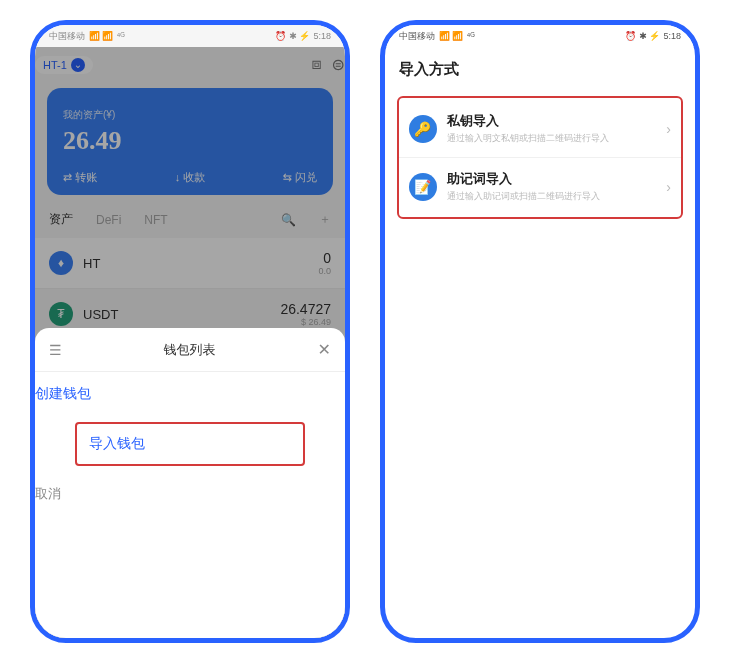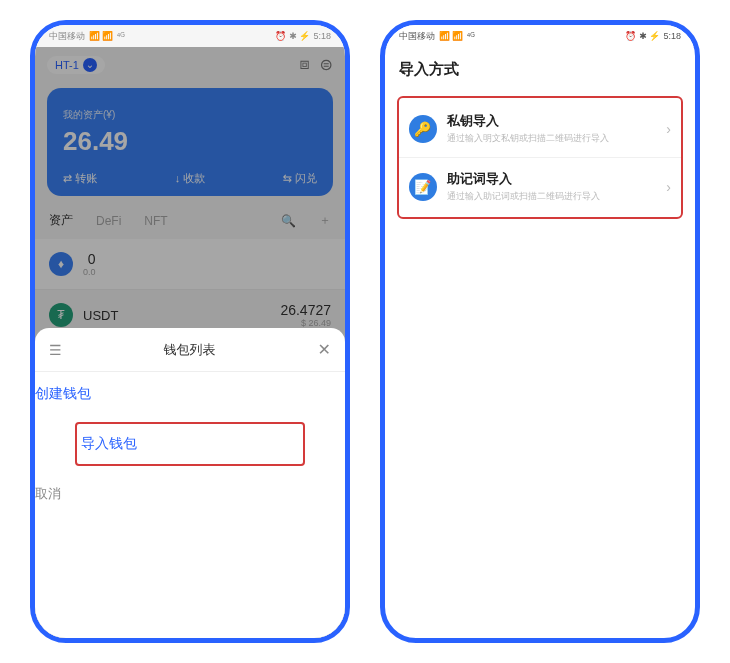--- a/index.html
+++ b/index.html
@@ -29,35 +29,35 @@
     color: #555;
     background: #fff;
   }
   .status-bar.dark { background:#f6f6f6; color:#888; }
   .status-left { display:flex; align-items:center; gap:4px; }
   .status-right { display:flex; align-items:center; gap:3px; }
   .dimmed { position:absolute; inset:22px 0 0 0; background:#f6f6f6; }
   .dimmed::after { content:''; position:absolute; inset:0; background:rgba(0,0,0,0.35); }
   .wallet-header {
     display:flex; align-items:center; justify-content:space-between;
-    padding:8px 12px;
+    padding:8px 0;
   }
   .chain-pill {
     background:#fff; border-radius:14px; padding:2px 8px;
     display:flex; align-items:center; gap:4px; font-size:11px; color:#2962ff;
   }
   .chain-pill .v { width:14px; height:14px; border-radius:50%; background:#2962ff; display:flex; align-items:center; justify-content:center; color:#fff; font-size:10px; }
   .hdr-icons { display:flex; gap:10px; color:#777; }
   .hdr-icons span { font-size:16px; }
   .balance-card {
     margin:6px 12px; background:#3b82f6; border-radius:14px; padding:20px 16px 10px;
     color:#fff;
   }
   .bal-label { font-size:10px; opacity:.85; }
-  .bal-amt { font-size:26px; font-weight:600; margin-top:4px; }
+  .bal-amt { font-size:26px; font-weight:600; margin-top:4px;font-family:Liberation Serif, serif; }
   .bal-actions { display:flex; justify-content:space-between; margin-top:14px; font-size:11px; }
   .tabs-row { display:flex; align-items:center; gap:23px; padding:10px 14px; font-size:12px; color:#aaa; }
   .tabs-row .active { color:#333; font-weight:500; }
   .tabs-row .spacer { flex:1; }
   .asset-row { display:flex; align-items:center; padding:12px 14px; background:#fff; border-bottom:1px solid #eee; }
   .asset-row.alt { background:#f5f5f5; }
   .asset-icon { width:24px; height:24px; border-radius:50%; margin-right:10px; display:flex; align-items:center; justify-content:center; color:#fff; font-size:12px; }
   .asset-name { flex:1; font-size:13px; color:#333; }
   .asset-val { text-align:right; }
   .asset-val .num { font-size:14px; color:#333; }
@@ -77,21 +77,21 @@
   .sheet-body { flex:1; display:flex; }
   .chain-rail { width:48px; border-right:1px solid #eee; display:flex; flex-direction:column; align-items:center; padding-top:8px; gap:14px; }
   .chain-rail .ci { width:26px; height:26px; border-radius:50%; background:#e8e8e8; }
   .chain-rail .ci.sel { background:#333; }
   .wallet-list { flex:1; padding:10px 16px; }
   .wallet-list .wname { font-size:12px; color:#333; }
   .wallet-list .hint { margin-top:30px; text-align:center; font-size:10px; color:#ccc; }
   .sheet-actions { border-top:1px solid #eee; }
   .act-btn { text-align:left; padding:13px 0; font-size:14px; }
   .act-btn.create { color:#2962ff; }
-  .act-btn.import { color:#2962ff; margin:6px 40px; border:2px solid #d43a3a; border-radius:4px; padding:11px 4px; }
+  .act-btn.import { color:#2962ff; margin:6px 40px; border:2px solid #d43a3a; border-radius:4px; padding:11px 12px; }
   .act-btn.cancel { color:#888; font-size:13px; }
 
   
   .nav-bar { display:flex; align-items:center; padding:12px 14px 10px; }
   .nav-bar .back { font-size:18px; color:#333; width:20px; }
   .nav-bar .ttl { flex:1; text-align:left; font-size:15px; font-weight:600; color:#222; margin-left:-20px; }
   .import-list { margin:6px 12px; border:2px solid #d43a3a; border-radius:6px; padding:2px 0; }
   .import-item { display:flex; align-items:center; padding:12px 10px; gap:10px; }
   .import-item + .import-item { border-top:1px solid #f0f0f0; }
   .ii-icon { width:28px; height:28px; border-radius:50%; background:#2f7de1; display:flex; align-items:center; justify-content:center; color:#fff; font-size:14px; flex-shrink:0; }
@@ -138,20 +138,21 @@
     <div class="tabs-row">
       <span class="active">资产</span>
       <span>DeFi</span>
       <span>NFT</span>
       <span class="spacer"></span>
       <span>🔍</span>
       <span>＋</span>
     </div>
     <div class="asset-row">
       <div class="asset-icon" style="background:#3b82f6">♦</div>
+      <div class="asset-name">HT</div>
       <div class="asset-val">
         <div class="num">0</div>
         <div class="sub">0.0</div>
       </div>
     </div>
     <div class="asset-row alt">
       <div class="asset-icon" style="background:#26a17b">₮</div>
       <div class="asset-name">USDT</div>
       <div class="asset-val">
         <div class="num">26.4727</div>

